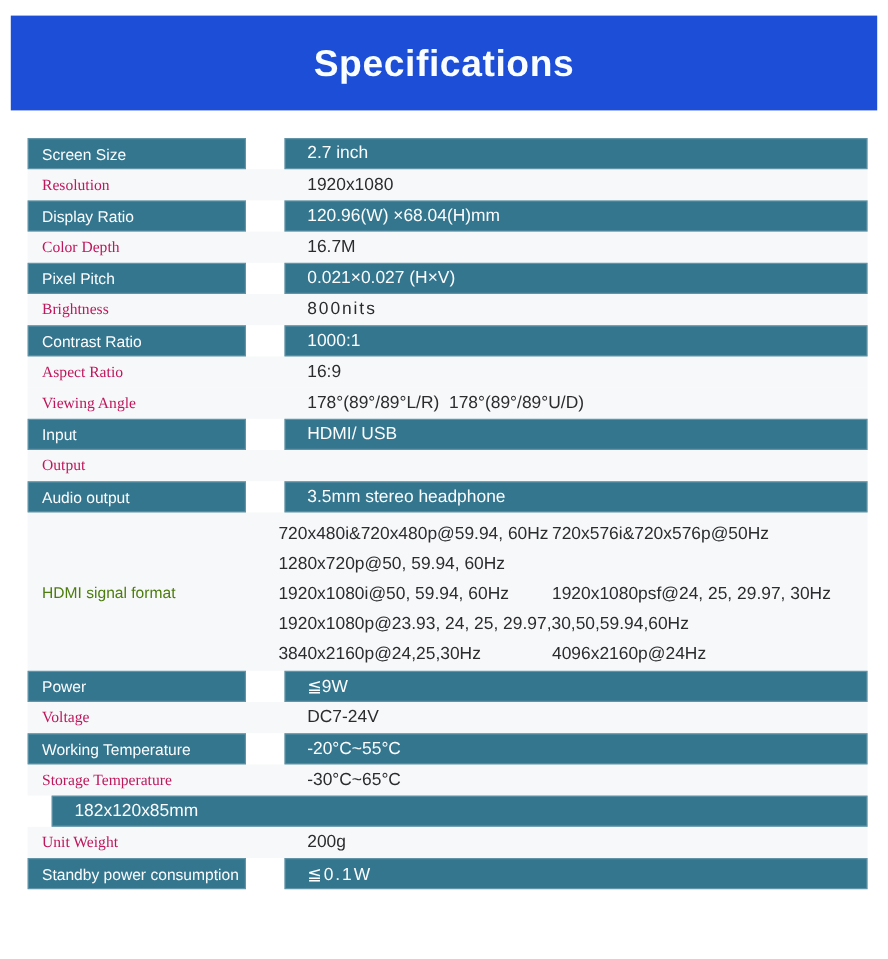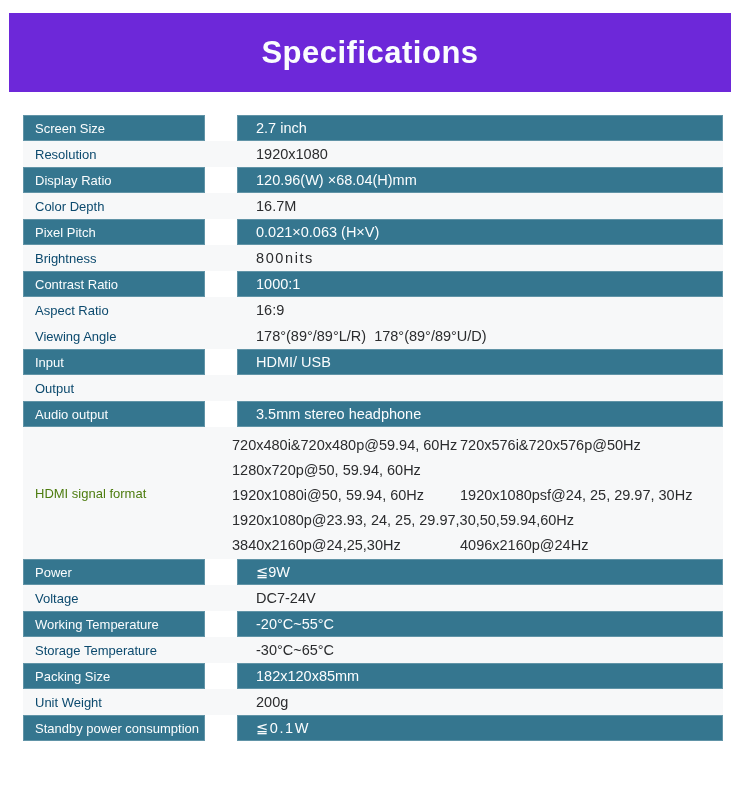--- a/index.html
+++ b/index.html
@@ -1,36 +1,36 @@
 <!DOCTYPE html>
 <html><head>
 <meta charset="utf-8">
 <style>
   * { margin:0; padding:0; box-sizing:border-box; }
   html,body { width:740px; height:799px; background:#ffffff;
     font-family:"Liberation Sans", sans-serif; position:relative; overflow:hidden; }
 
   .banner { position:absolute; left:9px; top:13px; width:722px; height:79px;
-    background:#6d28d9; display:flex; align-items:center; justify-content:center; }
+    background:#1d4ed8; display:flex; align-items:center; justify-content:center; }
   .banner .title { color:#fafdfe; font-size:31px; font-weight:bold; letter-spacing:.5px; }
 
   .spec-table { position:absolute; left:23px; top:115px; width:700px; }
 
   .row { display:flex; height:26px;gap:12px; }
   .cell-label { width:182px; display:flex; align-items:center; padding-left:12px;
     font-size:13px; }
   .gap { width:8px; flex:0 0 8px; }
   .cell-value { flex:1; display:flex; align-items:center; padding-left:19px;
     font-size:14.5px; white-space:pre; }
 
   .row.teal .cell-label,
   .row.teal .cell-value { background:#35768f; color:#fbfdfe;
     box-shadow: inset 0 0 0 1px rgba(255,255,255,.22); }
   .row.white { background:#f7f8f9; }
-  .row.white .cell-label { color:#0c4a6e; }
+  .row.white .cell-label { color:#be185d;font-family:Liberation Serif, serif; }
   .row.white .cell-value { color:#2b2c2e;text-align:right; }
 
   .row-hdmi { display:flex; height:132px; background:#f7f8f9; }
   .row-hdmi .cell-label { color:#4d7c0f; align-items:center; }
   .hdmi-values { flex:1; padding:4px 0 0 19px; display:flex; flex-direction:column;
     justify-content:center; color:#2b2c2e; font-size:14.5px; }
   .hdmi-line { line-height:25px; white-space:pre; }
   .seg-a { display:inline-block; min-width:228px; }
 
   .ls { letter-spacing:1.6px; }
@@ -64,21 +64,21 @@
 
   <div class="row white">
     <div class="cell-label">Color Depth</div>
     <div class="gap"></div>
     <div class="cell-value">16.7M</div>
   </div>
 
   <div class="row teal">
     <div class="cell-label">Pixel Pitch</div>
     <div class="gap"></div>
-    <div class="cell-value">0.021×0.063 (H×V)</div>
+    <div class="cell-value">0.021×0.027 (H×V)</div>
   </div>
 
   <div class="row white">
     <div class="cell-label">Brightness</div>
     <div class="gap"></div>
     <div class="cell-value ls">800nits</div>
   </div>
 
   <div class="row teal">
     <div class="cell-label">Contrast Ratio</div>
@@ -146,21 +146,20 @@
     <div class="cell-value">-20°C~55°C</div>
   </div>
 
   <div class="row white">
     <div class="cell-label">Storage Temperature</div>
     <div class="gap"></div>
     <div class="cell-value">-30°C~65°C</div>
   </div>
 
   <div class="row teal">
-    <div class="cell-label">Packing Size</div>
     <div class="gap"></div>
     <div class="cell-value">182x120x85mm</div>
   </div>
 
   <div class="row white">
     <div class="cell-label">Unit Weight</div>
     <div class="gap"></div>
     <div class="cell-value">200g</div>
   </div>
 

